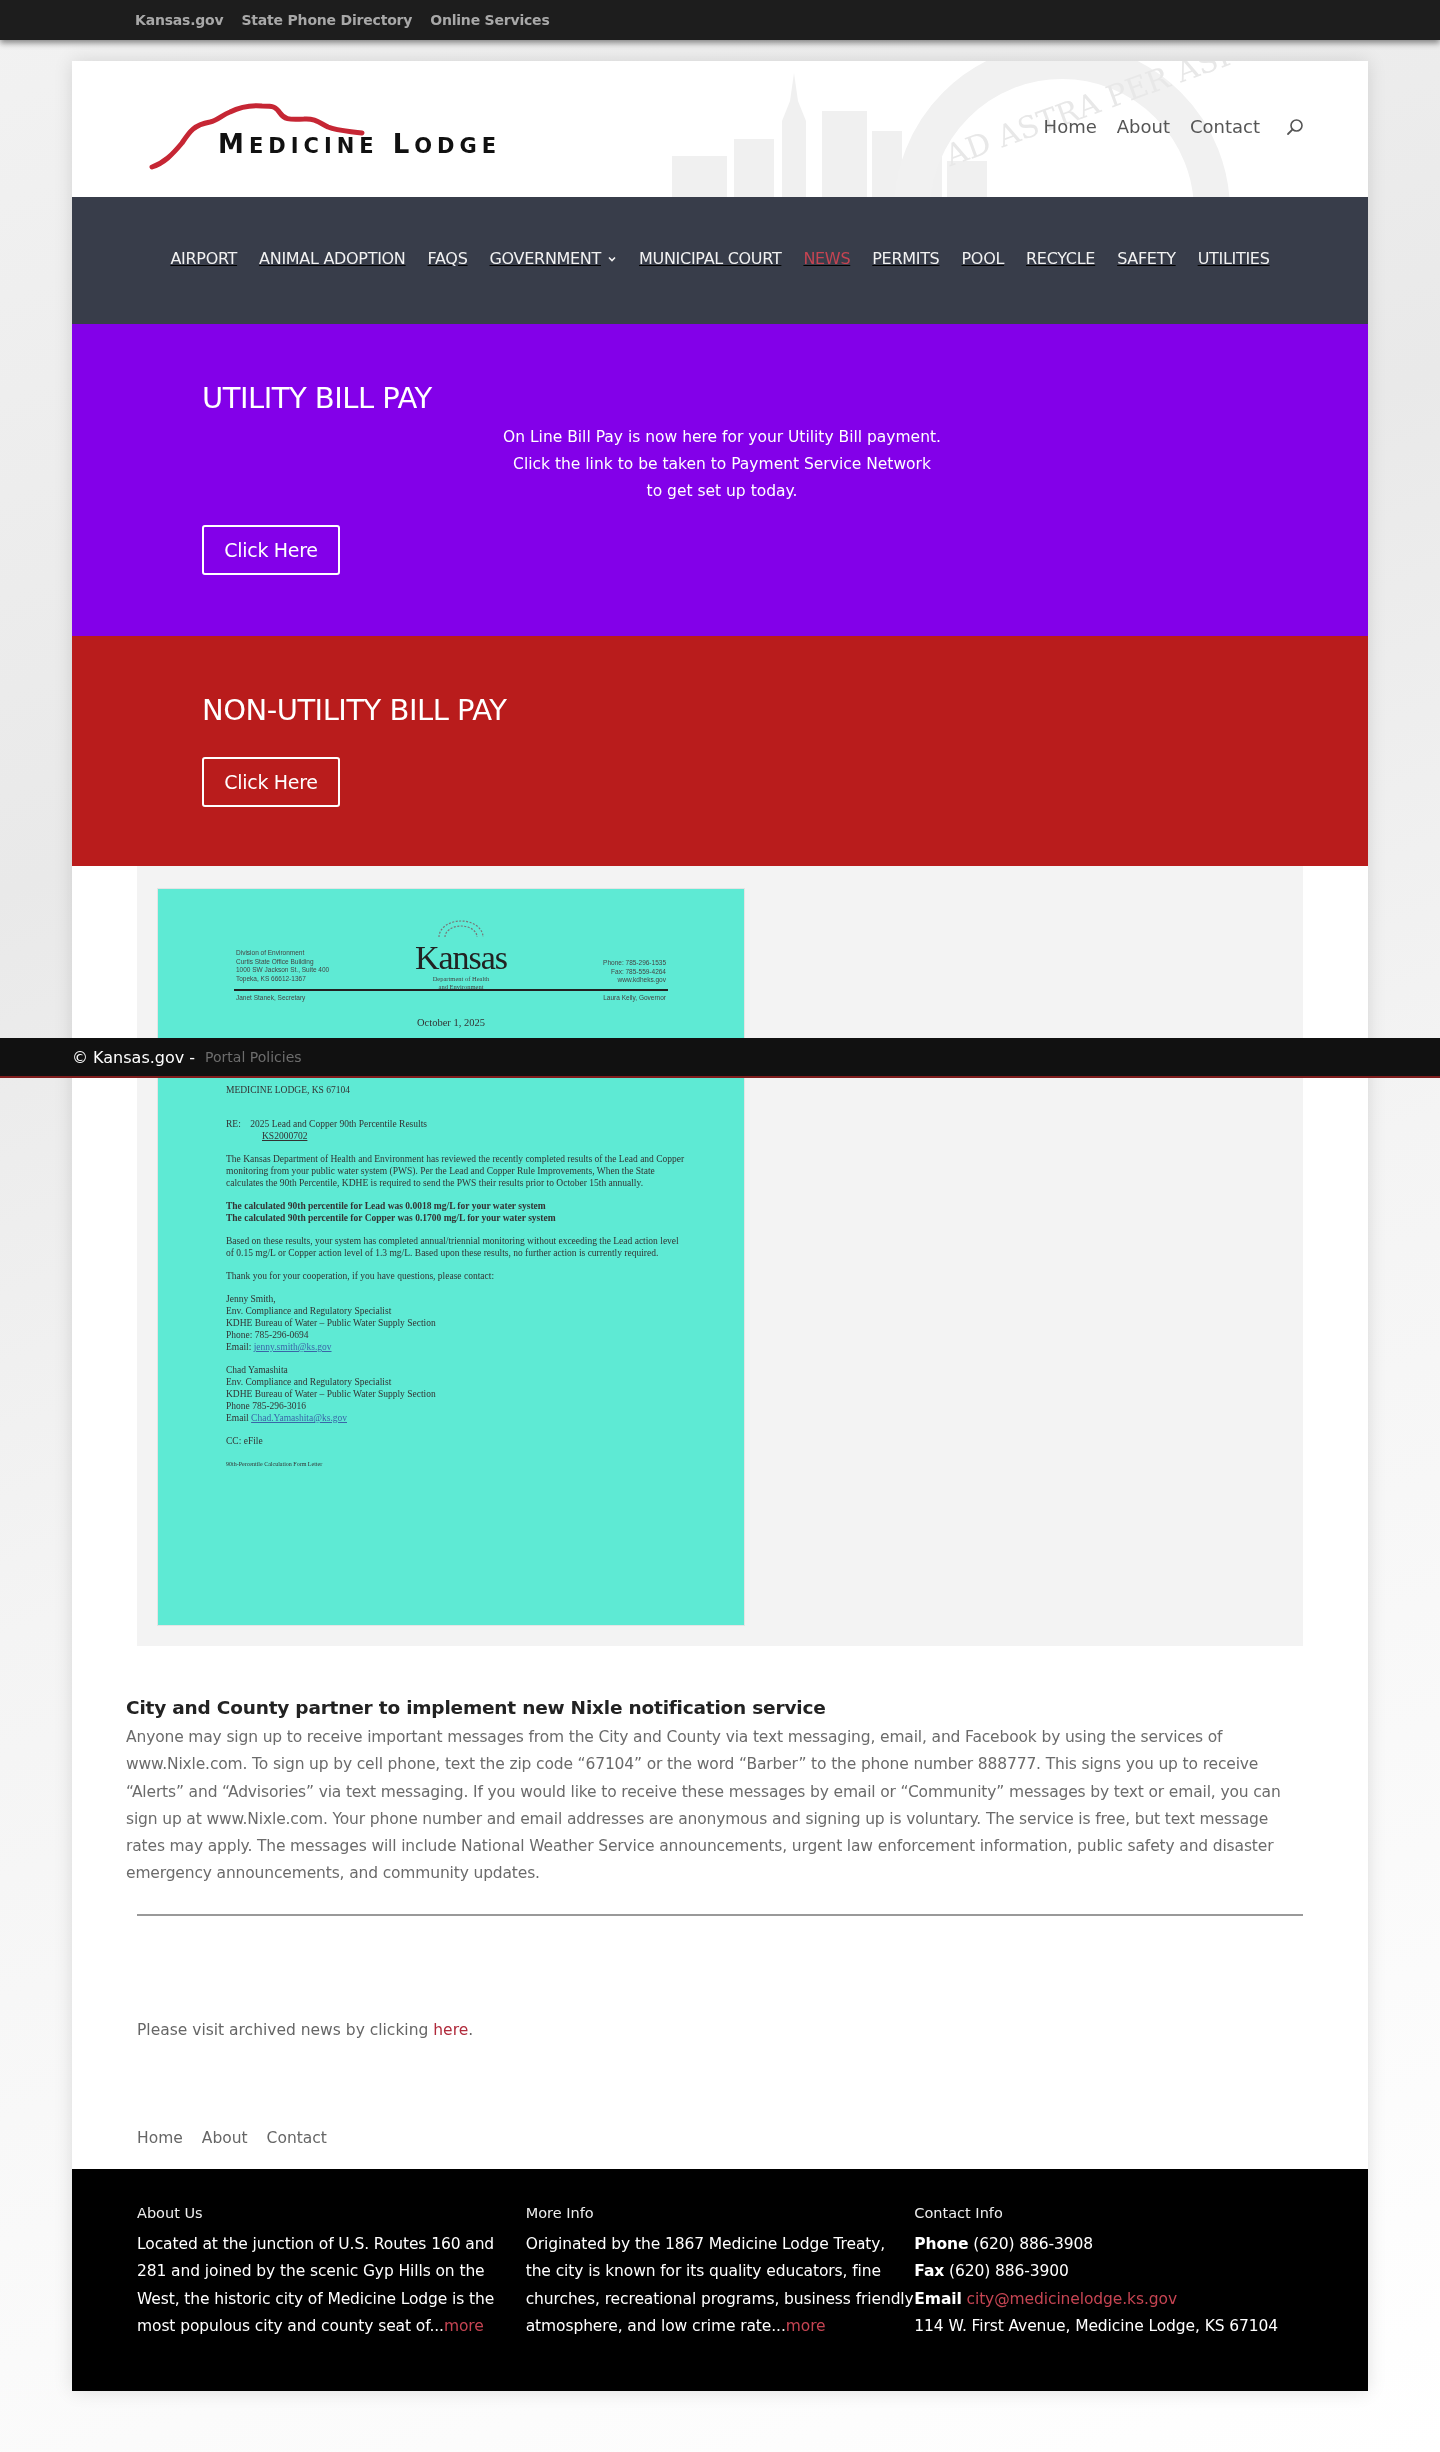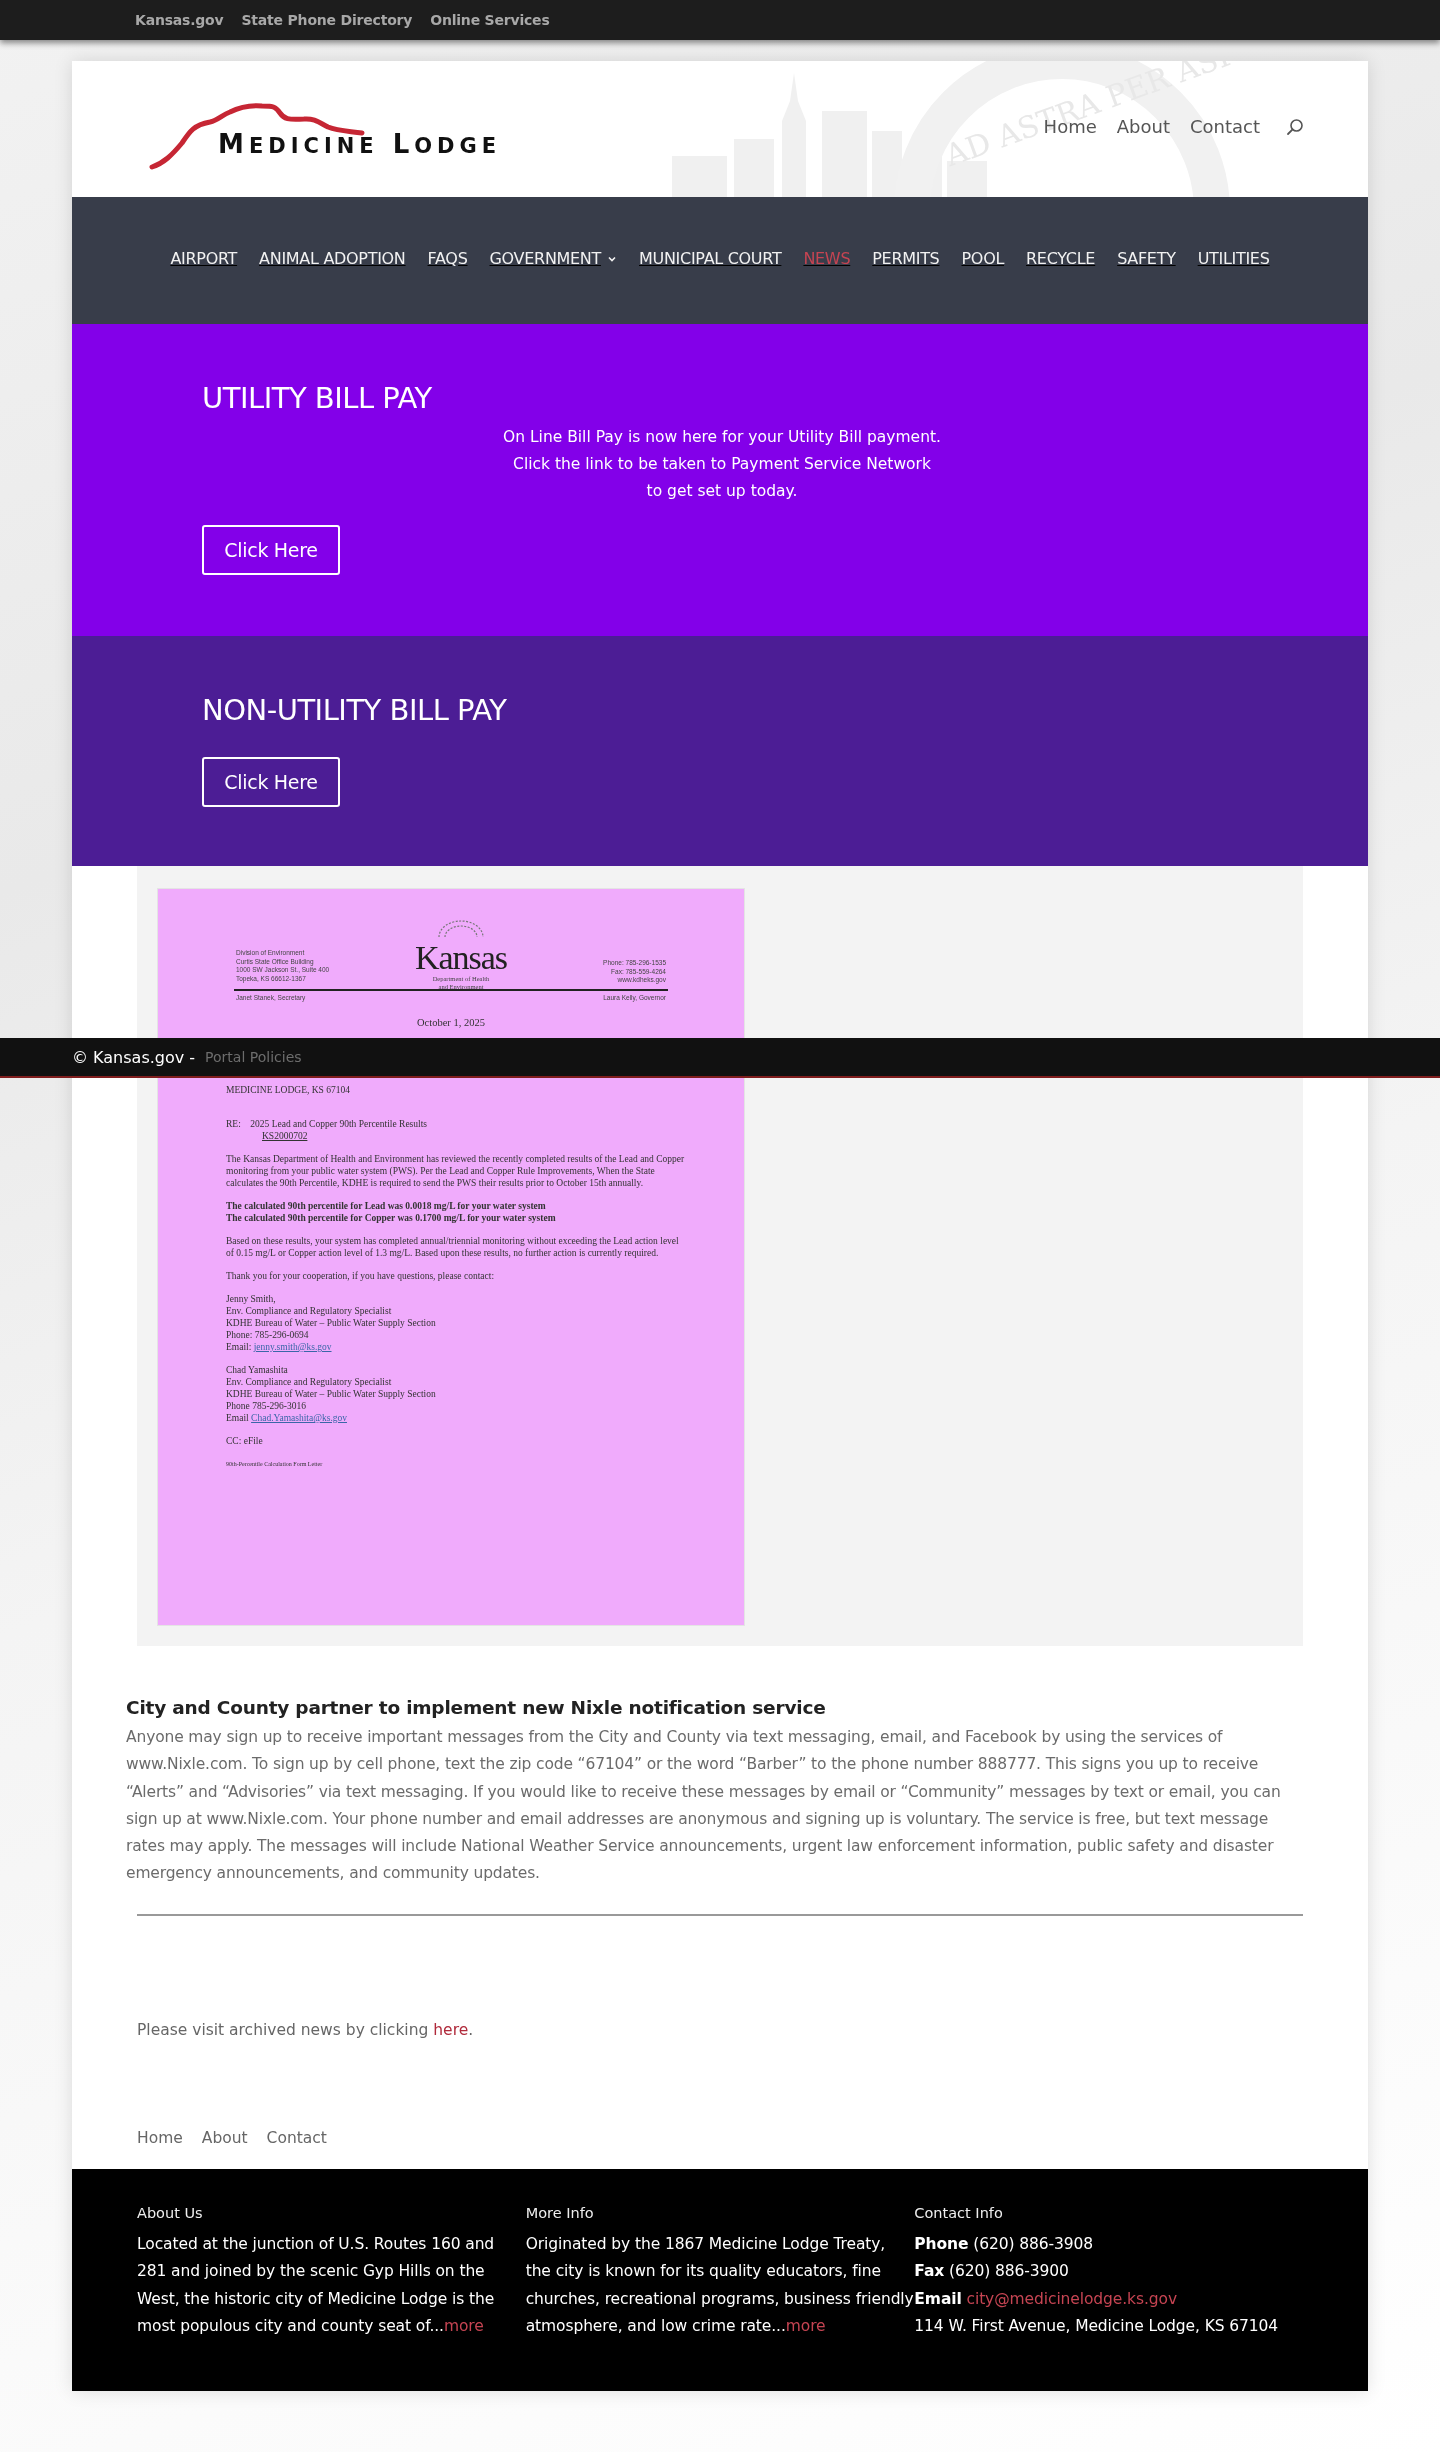--- a/index.html
+++ b/index.html
@@ -58,32 +58,32 @@
     position: absolute; left: 400px; top: 100px; width: 500px; text-align: center;
     color: #fff; font-size: 15.5px; line-height: 27px;
   }
   .btn-outline {
     position: absolute; left: 130px; display: flex; align-items: center; justify-content: center;
     width: 138px; height: 50px; border: 2px solid #fff; border-radius: 3px;
     color: #fff; font-size: 19px; letter-spacing: -0.3px;
   }
   .utility .btn-outline { top: 201px; }
 
-  .nonutil { position: relative; height: 230px; background: #4c1d95; }
+  .nonutil { position: relative; height: 230px; background: #b91c1c; }
   .nonutil h2 { top: 57px; }
   .nonutil .btn-outline { top: 121px; }
 
   
   .letter-area {
     position: absolute; left: 65px; top: 805px; width: 1166px; height: 780px;
     background: #f3f3f3;
   }
   .letter {
     position: absolute; left: 20px; top: 22px; width: 588px; height: 738px;
-    background: #f0abfc; border: 1px solid #e4e4e4;
+    background: #5eead4; border: 1px solid #e4e4e4;
     font-family: "Liberation Serif", "DejaVu Serif", serif; color: #333;
   }
   .lh-left { position: absolute; left: 78px; top: 60px; font-family: "Liberation Sans", sans-serif; font-size: 6.5px; line-height: 8.5px; color: #444; }
   .lh-right { position: absolute; right: 78px; top: 70px; text-align: right; font-family: "Liberation Sans", sans-serif; font-size: 6.5px; line-height: 8.5px; color: #444; }
   .lh-logo { position: absolute; left: 248px; top: 30px; text-align: center; width: 110px; }
   .lh-logo .kansas { font-size: 34px; letter-spacing: -1px; color: #222; line-height: 34px; }
   .lh-logo .dept { font-size: 6.5px; line-height: 8px; color: #444; }
   .lh-rule { position: absolute; left: 76px; right: 76px; top: 100px; height: 2px; background: #222; }
   .lh-sec { position: absolute; left: 78px; top: 105px; font-family: "Liberation Sans", sans-serif; font-size: 6.5px; color: #444; }
   .lh-gov { position: absolute; right: 78px; top: 105px; font-family: "Liberation Sans", sans-serif; font-size: 6.5px; color: #444; }

